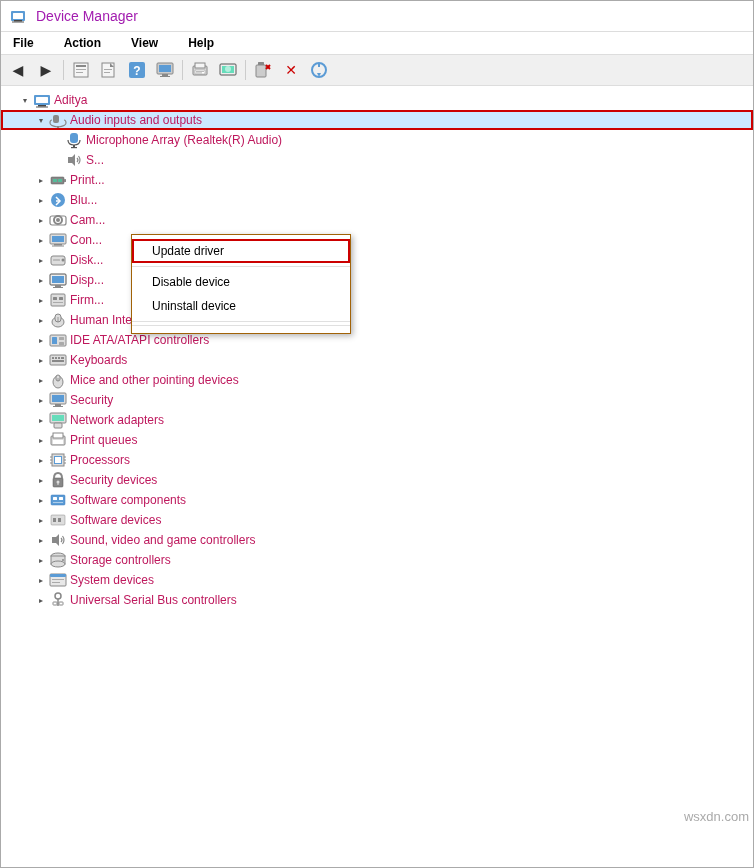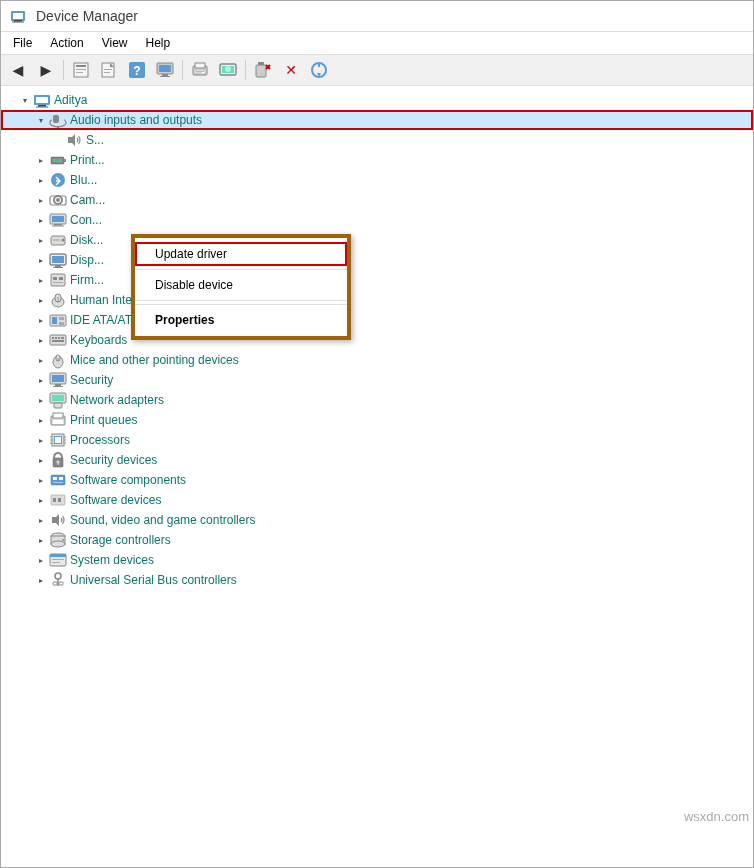--- a/index.html
+++ b/index.html
@@ -16,28 +16,29 @@
       display: flex;
       align-items: center;
       padding: 6px 8px;
       background: #fff;
       border-bottom: 1px solid #ddd;
       gap: 6px;
     }
     .title-bar-text {
       font-size: 14px;
       font-weight: 400;
-      color: #404040;
+      color: #a21caf;
     }
     .menu-bar {
       display: flex;
       padding: 2px 4px;
-      gap: 2px;
+      gap: 14px;
       border-bottom: 1px solid #ddd;
       background: #fff;
+      font-weight: bold;
     }
     .menu-item {
       padding: 2px 8px;
       cursor: pointer;
       color: #000;
       font-size: 12px;
     }
     .toolbar {
       display: flex;
       align-items: center;
@@ -101,30 +102,30 @@
       width: 18px;
       height: 18px;
       margin-right: 3px;
       flex-shrink: 0;
       display: inline-flex;
       align-items: center;
       justify-content: center;
     }
     .tree-label {
       font-size: 12px;
-      color: #0f766e;
+      color: #be185d;
     }
 
     
     .context-menu {
       position: absolute;
       left: 130px;
       top: 148px;
       background: #fff;
-      border: 4px solid #a16207;
+      border: 1px solid #a16207;
       box-shadow: 2px 2px 6px rgba(0,0,0,0.3);
       width: 220px;
       z-index: 100;
       padding: 4px 0;
     }
     .ctx-item {
       padding: 5px 20px;
       cursor: pointer;
       font-size: 12px;
       color: #000;
@@ -268,20 +269,32 @@
       <svg width="18" height="18" viewBox="0 0 18 18">
         <rect x="4" y="4" width="6" height="8" rx="2" fill="#888"></rect>
         <path d="M3 9 Q1 9 1 12 Q1 15 9 16 Q17 15 17 12 Q17 9 15 9" fill="none" stroke="#888" stroke-width="1.2"></path>
         <rect x="8" y="15" width="2" height="2" fill="#888"></rect>
         <rect x="6" y="17" width="6" height="1" fill="#888"></rect>
       </svg>
     </span>
     <span class="tree-label">Audio inputs and outputs</span>
   </div>
 
+  <div class="tree-item indent-3">
+    <span class="expand-btn" style="visibility:hidden;">▸</span>
+    <span class="tree-icon">
+      <svg width="18" height="18" viewBox="0 0 18 18">
+        <rect x="5" y="2" width="8" height="10" rx="3" fill="#5b9bd5"></rect>
+        <path d="M3 9 Q3 14 9 14 Q15 14 15 9" fill="none" stroke="#555" stroke-width="1.2"></path>
+        <rect x="8" y="14" width="2" height="2" fill="#555"></rect>
+        <rect x="6" y="16" width="6" height="1.2" fill="#555"></rect>
+      </svg>
+    </span>
+    <span class="tree-label">Microphone Array (Realtek(R) Audio)</span>
+  </div>
 
   <div class="tree-item indent-3">
     <span class="expand-btn" style="visibility:hidden;">▸</span>
     <span class="tree-icon">
       <svg width="18" height="18" viewBox="0 0 18 18">
         <polygon points="3,6 7,6 10,3 10,15 7,12 3,12" fill="#888"></polygon>
         <path d="M12 7 Q14 9 12 11" fill="none" stroke="#888" stroke-width="1.2"></path>
         <path d="M13.5 5 Q16.5 9 13.5 13" fill="none" stroke="#888" stroke-width="1.2"></path>
       </svg>
     </span>
@@ -569,19 +582,19 @@
         <rect x="10" y="11" width="4" height="3" rx="0.5" fill="none" stroke="#888" stroke-width="1"></rect>
       </svg>
     </span>
     <span class="tree-label">Universal Serial Bus controllers</span>
   </div>
 
   <div class="context-menu">
     <div class="ctx-item update-driver">Update driver</div>
     <div class="ctx-sep"></div>
     <div class="ctx-item">Disable device</div>
+    <div class="ctx-item">Uninstall device</div>
     <div class="ctx-sep"></div>
     <div class="ctx-sep"></div>
-    <div class="ctx-item bold">Properties</div>
   </div>
 
   <div class="watermark">wsxdn.com</div>
 </div>
 
 </body></html>

